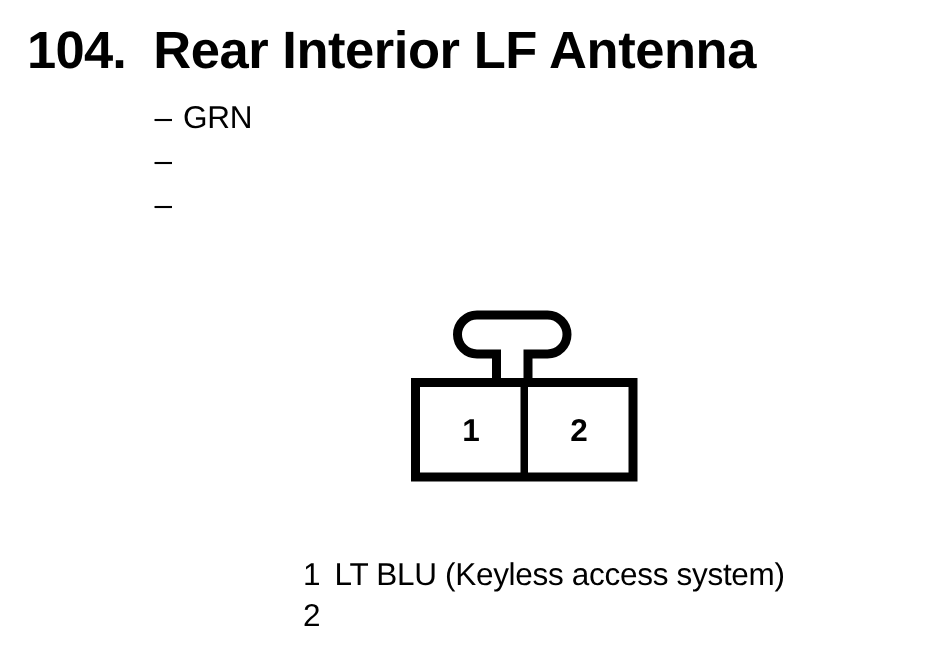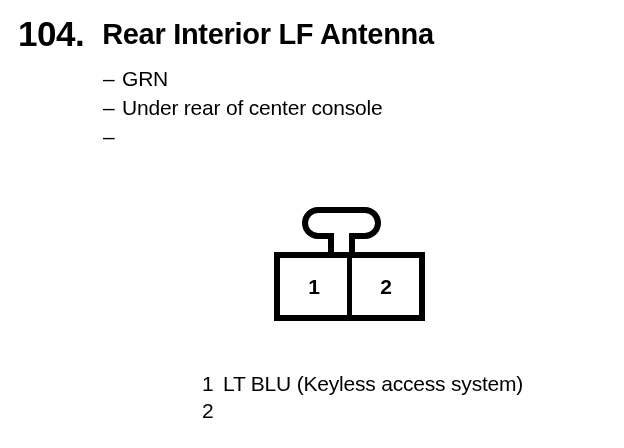--- a/index.html
+++ b/index.html
@@ -27,21 +27,21 @@
     display: flex;
     align-items: center;
     white-space: nowrap;
   }
   #header .num {
     font-size: 35px;
     font-weight: bold;
     letter-spacing: -0.5px;
   }
   #header .title {
-    font-size: 29px;
+    font-size: 35px;
     font-weight: bold;
     letter-spacing: -0.3px;
     margin-left: 18px;
   }
 
   
   #notes {
     position: absolute;
     left: 103px;
     top: 64px;
@@ -110,21 +110,20 @@
   <span class="title">Rear Interior LF Antenna</span>
 </div>
 
 <div id="notes">
   <div class="note">
     <span class="dash">–</span>
     <span class="note-text">GRN</span>
   </div>
   <div class="note">
     <span class="dash">–</span>
-    <span class="note-text">Under rear of center console</span>
   </div>
   <div class="note">
     <span class="dash">–</span>
   </div>
 </div>
 
 <div id="connector">
   <svg width="165" height="125" viewBox="0 0 165 125" xmlns="http://www.w3.org/2000/svg">
 
     <g>

